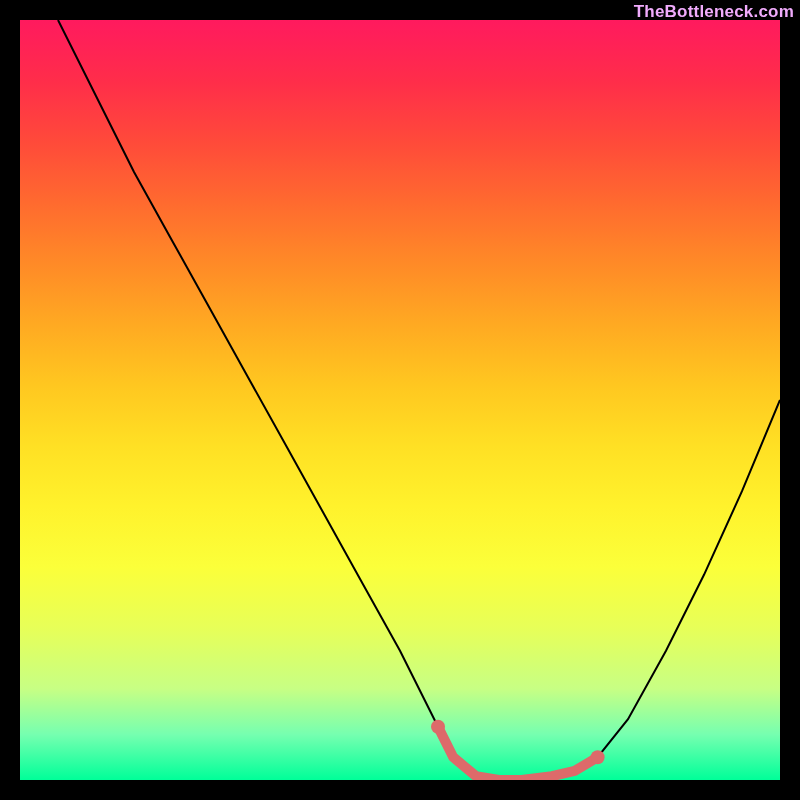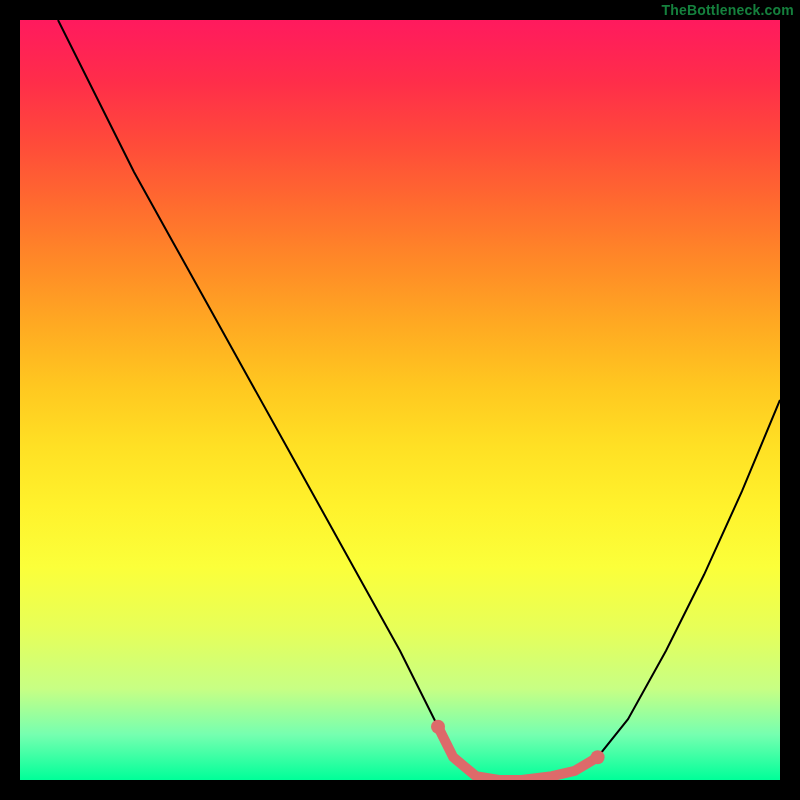--- a/index.html
+++ b/index.html
@@ -26,23 +26,23 @@
       #c7ff84 88%,
       #76ffb0 94%,
       #00ff99 100%
     );
   }
   .attribution {
     position: absolute;
     top: 2px;
     right: 6px;
     font-family: Arial, Helvetica, sans-serif;
-    font-size: 14px;
+    font-size: 17px;
     font-weight: bold;
-    color: #15803d;
+    color: #f0abfc;
     letter-spacing: 0.2px;
   }
   svg.curves {
     position: absolute;
     left: 0; top: 0;
     width: 100%; height: 100%;
   }
 </style>
 </head>
 <body>

